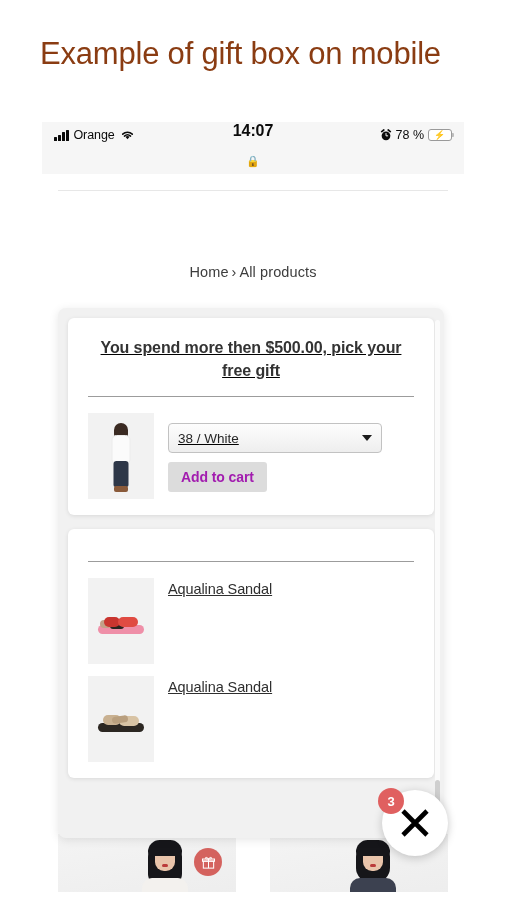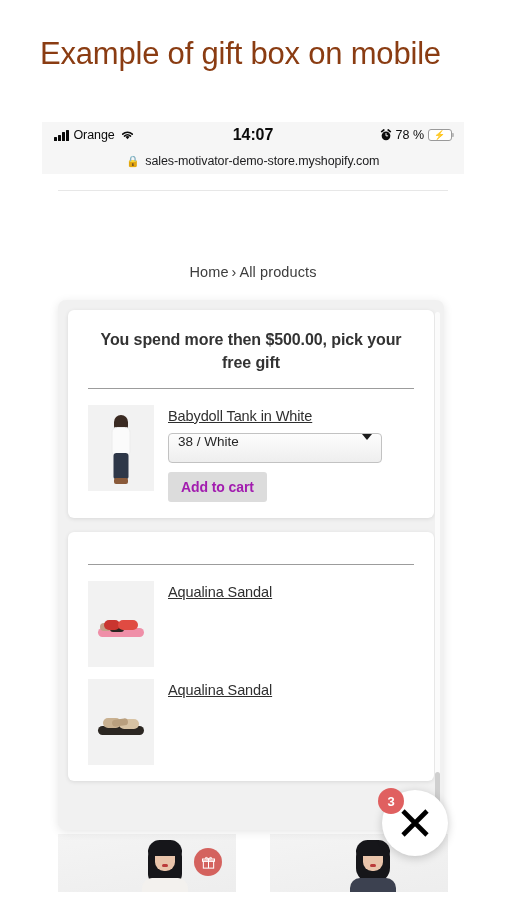--- a/index.html
+++ b/index.html
@@ -43,21 +43,20 @@
     background: #ffffff;
     overflow: hidden;
   }
 
   
   .statusbar {
     position: relative;
     height: 26px;
     background: #f6f6f6;
     display: flex;
-    align-items: center;
     padding: 0 12px;
     font-size: 12.5px;
     color: #0b0b0b;
     gap: 44px;
   }
   .sb-left { display: flex; align-items: center; gap: 5px; }
   .sb-center {
     position: absolute;
     left: 0; right: 0;
     text-align: center;
@@ -227,28 +226,29 @@
     display: flex;
     align-items: center;
     justify-content: center;
     z-index: 5;
   }
 
   
   .gift-modal {
     position: absolute;
     left: 16px;
-    top: 126px;
+    top: 134px;
     width: 386px;
     height: 530px;
     background: #f1f1f1;
     border-radius: 8px;
     box-shadow: 0 2px 10px rgba(0,0,0,0.10);
     padding: 10px;
     overflow: hidden;
+    text-decoration: underline;
   }
 
   .gift-card {
     background: #ffffff;
     border-radius: 6px;
     box-shadow: 0 1px 4px rgba(0,0,0,0.10);
     padding: 18px 20px 16px;
     margin-bottom: 14px;
   }
 
@@ -295,21 +295,21 @@
 
   .variant-select {
     margin-top: 8px;
     width: 100%;
     max-width: 214px;
     height: 30px;
     border: 1px solid #c2c2c2;
     border-radius: 4px;
     background: linear-gradient(180deg, #fdfdfd 0%, #eeeeee 100%);
     display: flex;
-    align-items: flex-start;
+    align-items: center;
     padding: 0 9px;
     font-size: 13.5px;
     color: #262626;
     position: relative;
   }
   .variant-select .caret {
     margin-left: auto;
     width: 0; height: 0;
     border-left: 5px solid transparent;
     border-right: 5px solid transparent;
@@ -465,21 +465,20 @@
         <span>78 %</span>
         <span class="battery">
           <span class="fill"></span>
           <span class="bolt">⚡</span>
         </span>
       </div>
     </div>
 
     <div class="urlbar">
       <span class="lock">🔒</span>
-      <span>sales-motivator-demo-store.myshopify.com</span>
     </div>
 
     <div class="site">
       <div class="site-topline"></div>
 
       <div class="breadcrumb">
         <span>Home</span><span class="crumb-sep">›</span><span>All products</span>
       </div>
 
       <div class="bg-grid">
@@ -523,21 +522,20 @@
           <div class="gift-item">
             <div class="gift-thumb">
               <div class="tank-model">
                 <span class="t-hair"></span>
                   <span class="t-top"></span>
                   <span class="t-jeans"></span>
                   <span class="t-shoes"></span>
               </div>
             </div>
             <div class="gift-info">
-              <a class="gift-item-name">Babydoll Tank in White</a>
               <div class="variant-select">
                 <span>38 / White</span>
                 <span class="caret"></span>
               </div>
               <button class="add-to-cart">Add to cart</button>
             </div>
           </div>
         </div>
 
         <div class="gift-card">

